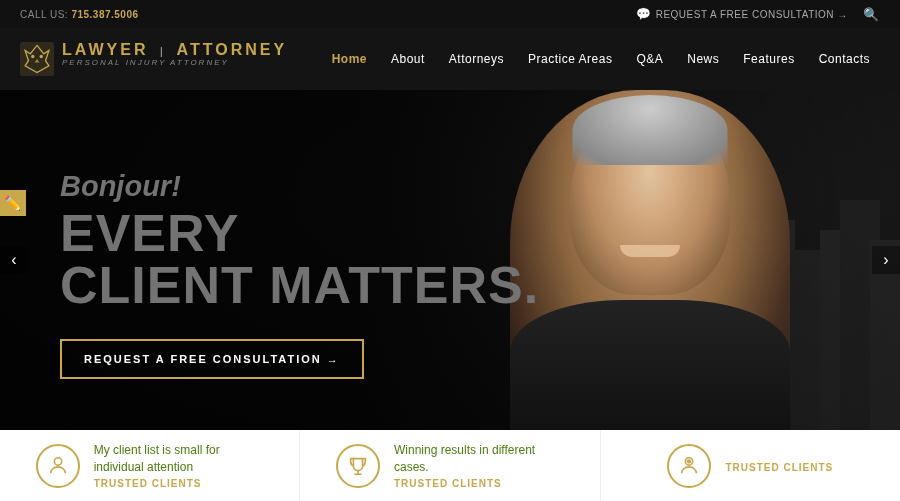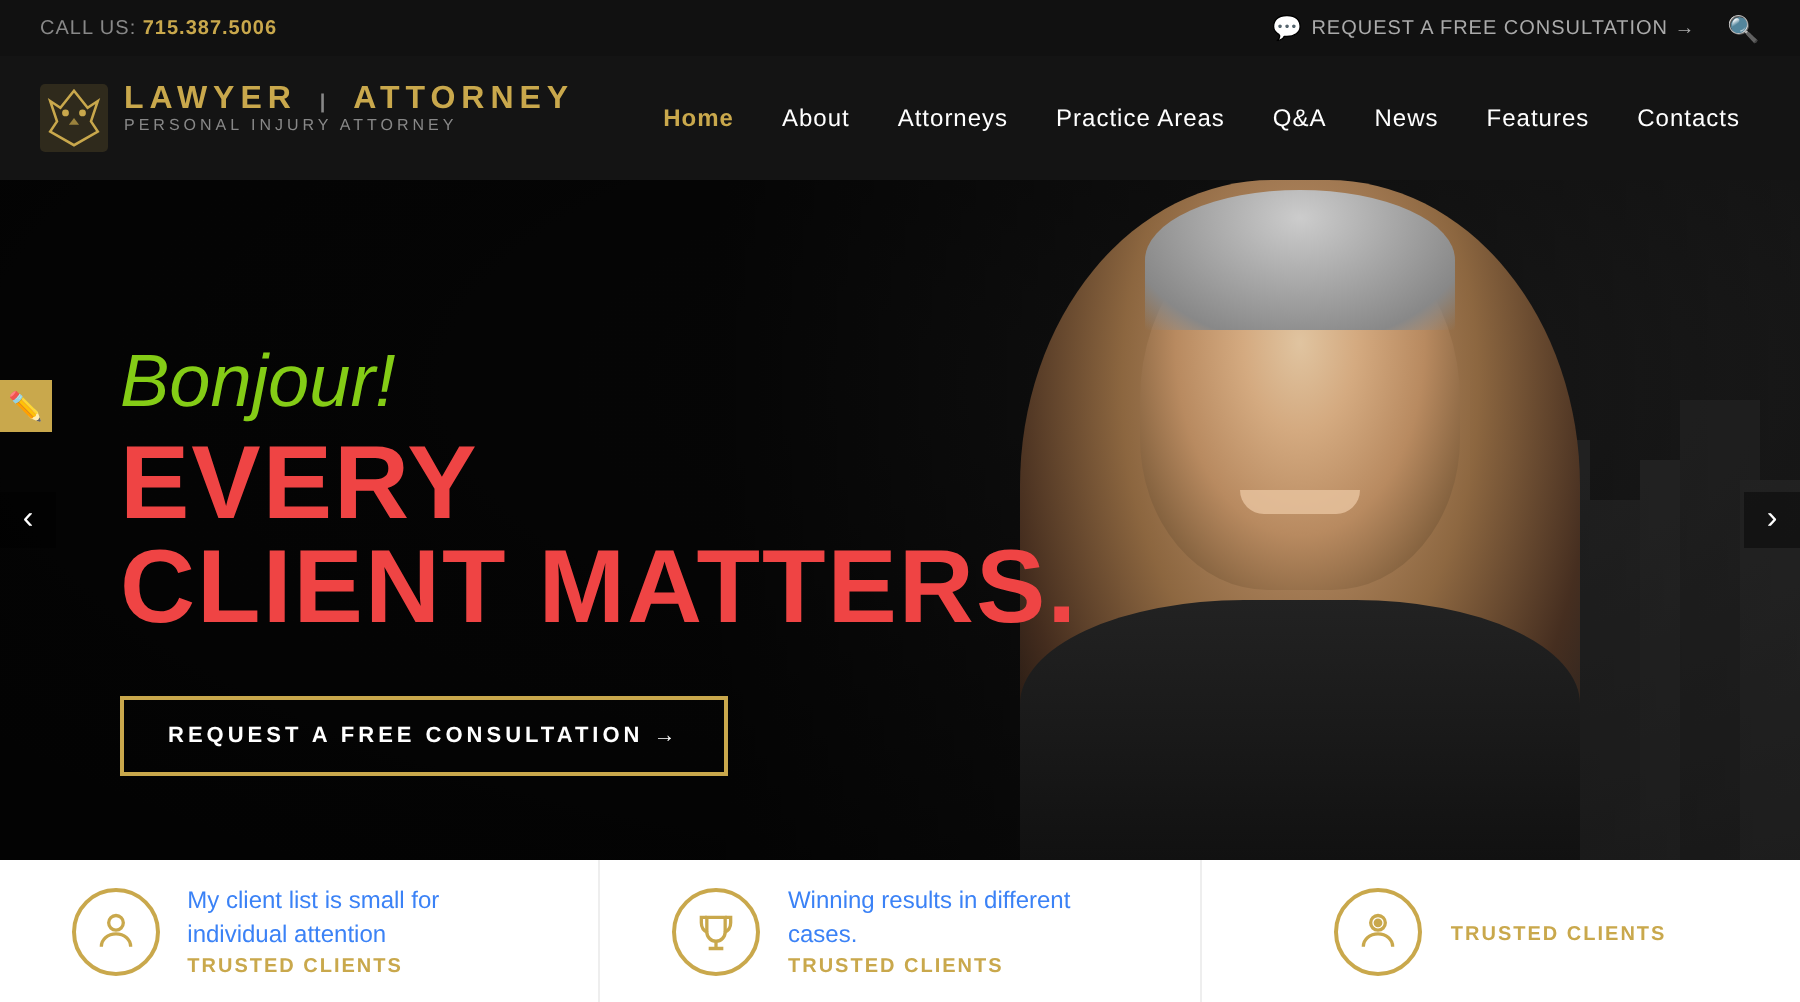--- a/index.html
+++ b/index.html
@@ -47,20 +47,21 @@
       color: #fff;
       letter-spacing: 3px;
       line-height: 1;
     }
     .logo-title span { color: #c9a84c; }
     .logo-subtitle {
       font-size: 8px;
       color: #888;
       letter-spacing: 2px;
       text-transform: uppercase;
+      font-style: italic;
     }
     nav { display: flex; align-items: center; gap: 4px; }
     nav a {
       color: #ffffff;
       text-decoration: none;
       font-size: 12px;
       padding: 6px 10px;
       letter-spacing: 0.5px;
       transition: color 0.2s;
     }
@@ -89,28 +90,28 @@
       height: 100%;
       opacity: 0.4;
     }
 
     .hero-content {
       position: absolute;
       left: 60px;
       top: 80px;
     }
     .hero-greeting {
-      color: #84cc16;
-      font-size: 37px;
+      color: #737373;
+      font-size: 29px;
       font-style: italic;
-      font-weight: 400;
+      font-weight: 700;
       margin-bottom: 4px;
     }
     .hero-heading {
-      color: #ef4444;
+      color: #737373;
       font-size: 52px;
       font-weight: 900;
       line-height: 1;
       text-transform: uppercase;
       letter-spacing: 1px;
       margin-bottom: 28px;
     }
     .consultation-btn {
       display: inline-block;
       border: 2px solid #c9a84c;
@@ -182,21 +183,21 @@
       display: flex;
       align-items: center;
       justify-content: center;
       color: #c9a84c;
       font-size: 18px;
       flex-shrink: 0;
     }
     .feature-text { display: flex; flex-direction: column; }
     .feature-desc {
       font-size: 12px;
-      color: #3b82f6;
+      color: #4d7c0f;
       line-height: 1.4;
       max-width: 170px;
     }
     .feature-link {
       font-size: 10px;
       color: #c9a84c;
       text-transform: uppercase;
       letter-spacing: 1px;
       font-weight: bold;
       margin-top: 3px;

